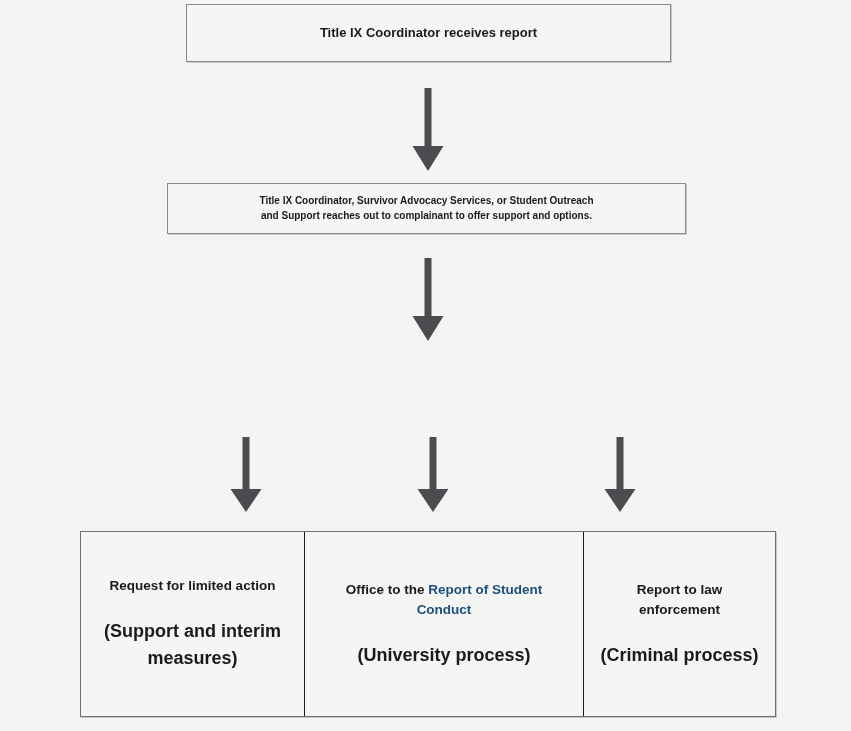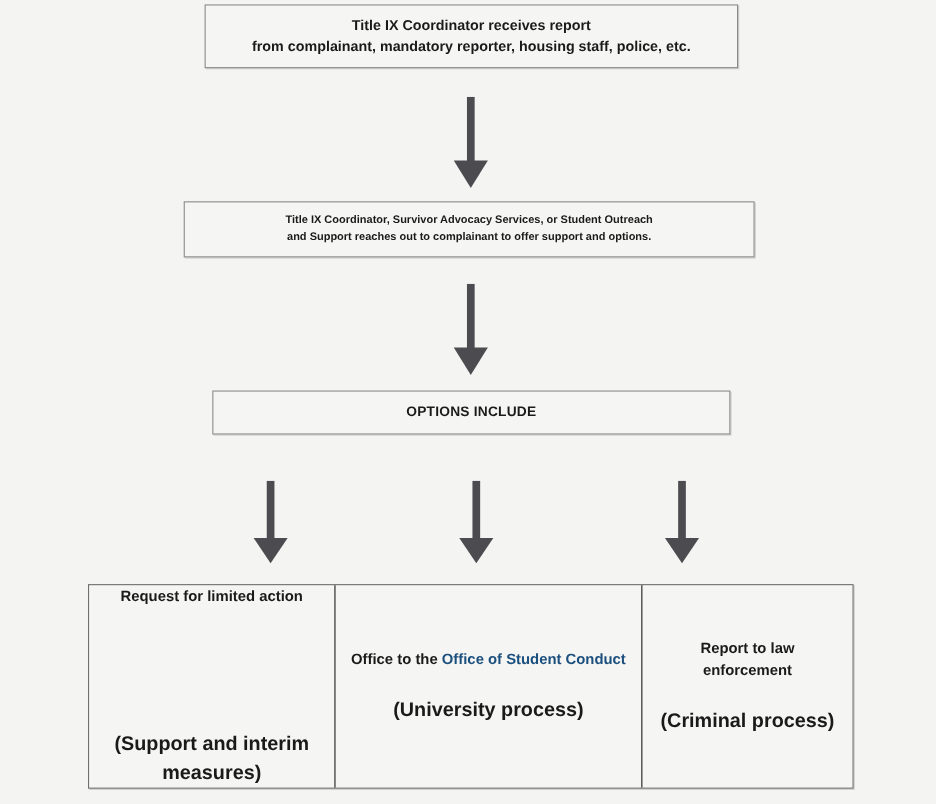--- a/index.html
+++ b/index.html
@@ -86,21 +86,21 @@
   }
   .outcome-col {
     box-sizing: border-box;
     display: flex;
     flex-direction: column;
     align-items: center;
     justify-content: center;
     text-align: center;
     padding: 0 14px;
   }
-  #col-limited  { width: 224px; border-right: 1px solid #1d1d1d; justify-content: space-between; }
+  #col-limited  { width: 224px; border-right: 1px solid #1d1d1d; }
   #col-conduct  { width: 279px; border-right: 1px solid #1d1d1d; }
   #col-police   { width: 191px; }
 
   .outcome-title {
     font-weight: bold;
     font-size: 13.5px;
     color: #1a1a1a;
     line-height: 1.48;
   }
   .outcome-sub {
@@ -122,44 +122,40 @@
   }
 </style>
 </head>
 <body>
 
 <div id="flow">
 
   <div class="box" id="box-receive">
     <div class="txt">
       <span>Title IX Coordinator receives report</span><br>
-      <span>from complainant, mandatory reporter, housing staff, police, etc.</span>
     </div>
   </div>
 
   <svg class="arrow" style="left:412px; top:88px;" width="32" height="84" viewBox="0 0 32 84">
     <rect x="12.5" y="0" width="7" height="60" fill="#4c4c50"></rect>
     <polygon points="0.5,58 31.5,58 16,83" fill="#4c4c50"></polygon>
   </svg>
 
   <div class="box" id="box-outreach">
     <div class="txt">
       <span>Title IX Coordinator, Survivor Advocacy Services, or Student Outreach</span><br>
       <span>and Support reaches out to complainant to offer support and options.</span>
     </div>
   </div>
 
   <svg class="arrow" style="left:412px; top:258px;" width="32" height="84" viewBox="0 0 32 84">
     <rect x="12.5" y="0" width="7" height="60" fill="#4c4c50"></rect>
     <polygon points="0.5,58 31.5,58 16,83" fill="#4c4c50"></polygon>
   </svg>
 
-  <div class="box" id="box-options">
-    <div class="txt">OPTIONS INCLUDE</div>
-  </div>
 
   <svg class="arrow" style="left:230px; top:437px;" width="32" height="76" viewBox="0 0 32 76">
     <rect x="12.5" y="0" width="7" height="54" fill="#4c4c50"></rect>
     <polygon points="0.5,52 31.5,52 16,75" fill="#4c4c50"></polygon>
   </svg>
 
   <svg class="arrow" style="left:417px; top:437px;" width="32" height="76" viewBox="0 0 32 76">
     <rect x="12.5" y="0" width="7" height="54" fill="#4c4c50"></rect>
     <polygon points="0.5,52 31.5,52 16,75" fill="#4c4c50"></polygon>
   </svg>
@@ -173,21 +169,21 @@
 
     <div class="outcome-col" id="col-limited">
       <div class="outcome-title">
         <span>Request for limited action</span>
       </div>
       <div class="outcome-sub">(Support and interim measures)</div>
     </div>
 
     <div class="outcome-col" id="col-conduct">
       <div class="outcome-title">
-        <span>Office to the </span><a class="link" href="#" style="text-decoration:none;">Office of Student Conduct</a>
+        <span>Office to the </span><a class="link" href="#" style="text-decoration:none;">Report of Student Conduct</a>
       </div>
       <div class="outcome-sub">(University process)</div>
     </div>
 
     <div class="outcome-col" id="col-police">
       <div class="outcome-title">
         <span>Report to law enforcement</span>
       </div>
       <div class="outcome-sub">(Criminal process)</div>
     </div>

